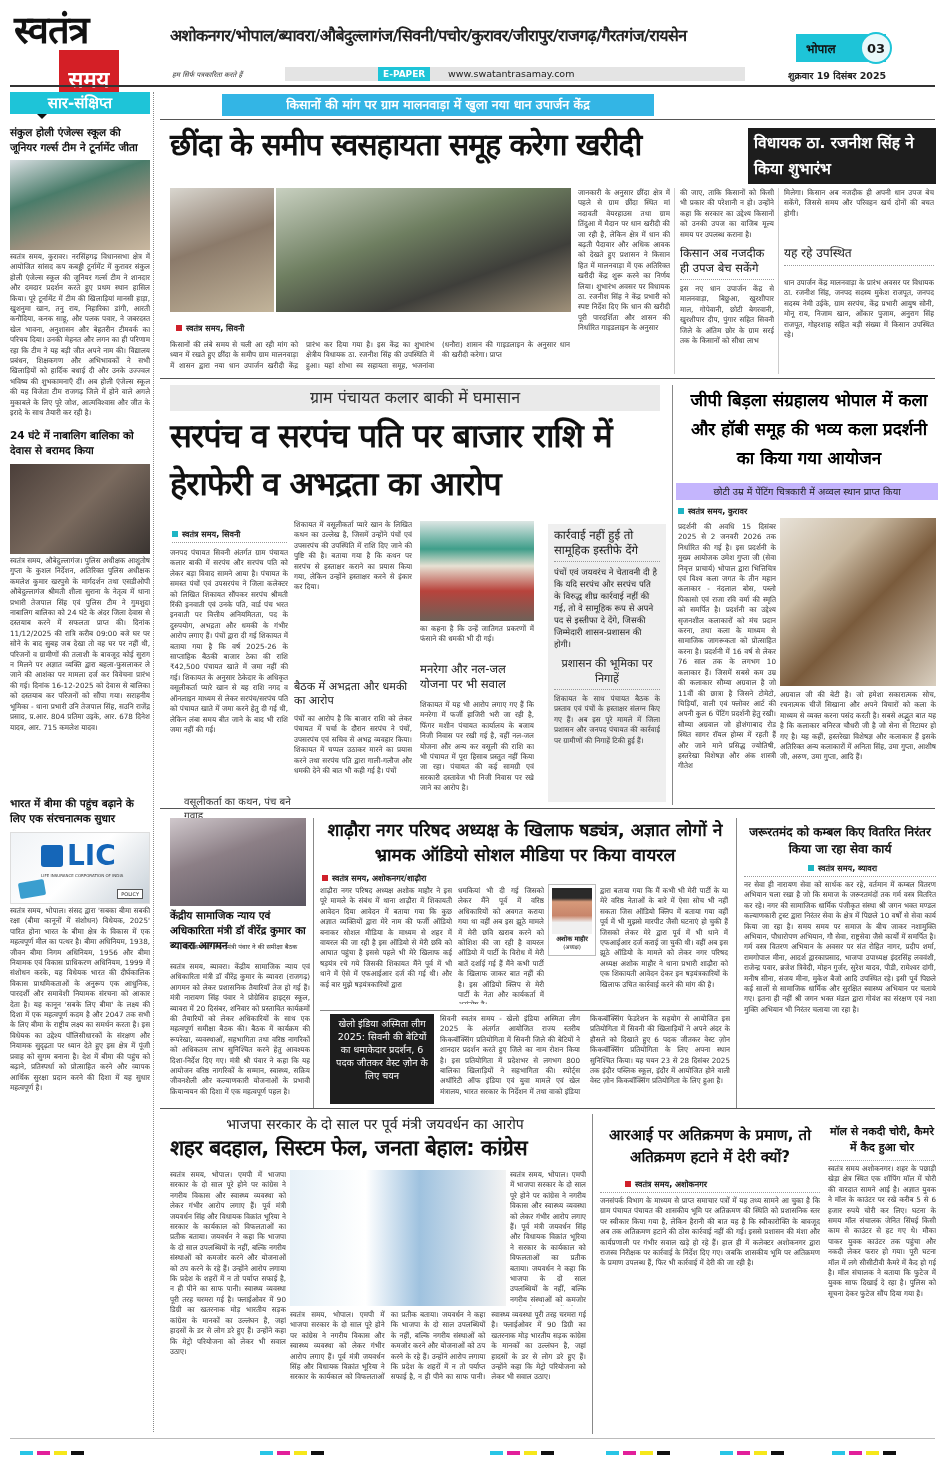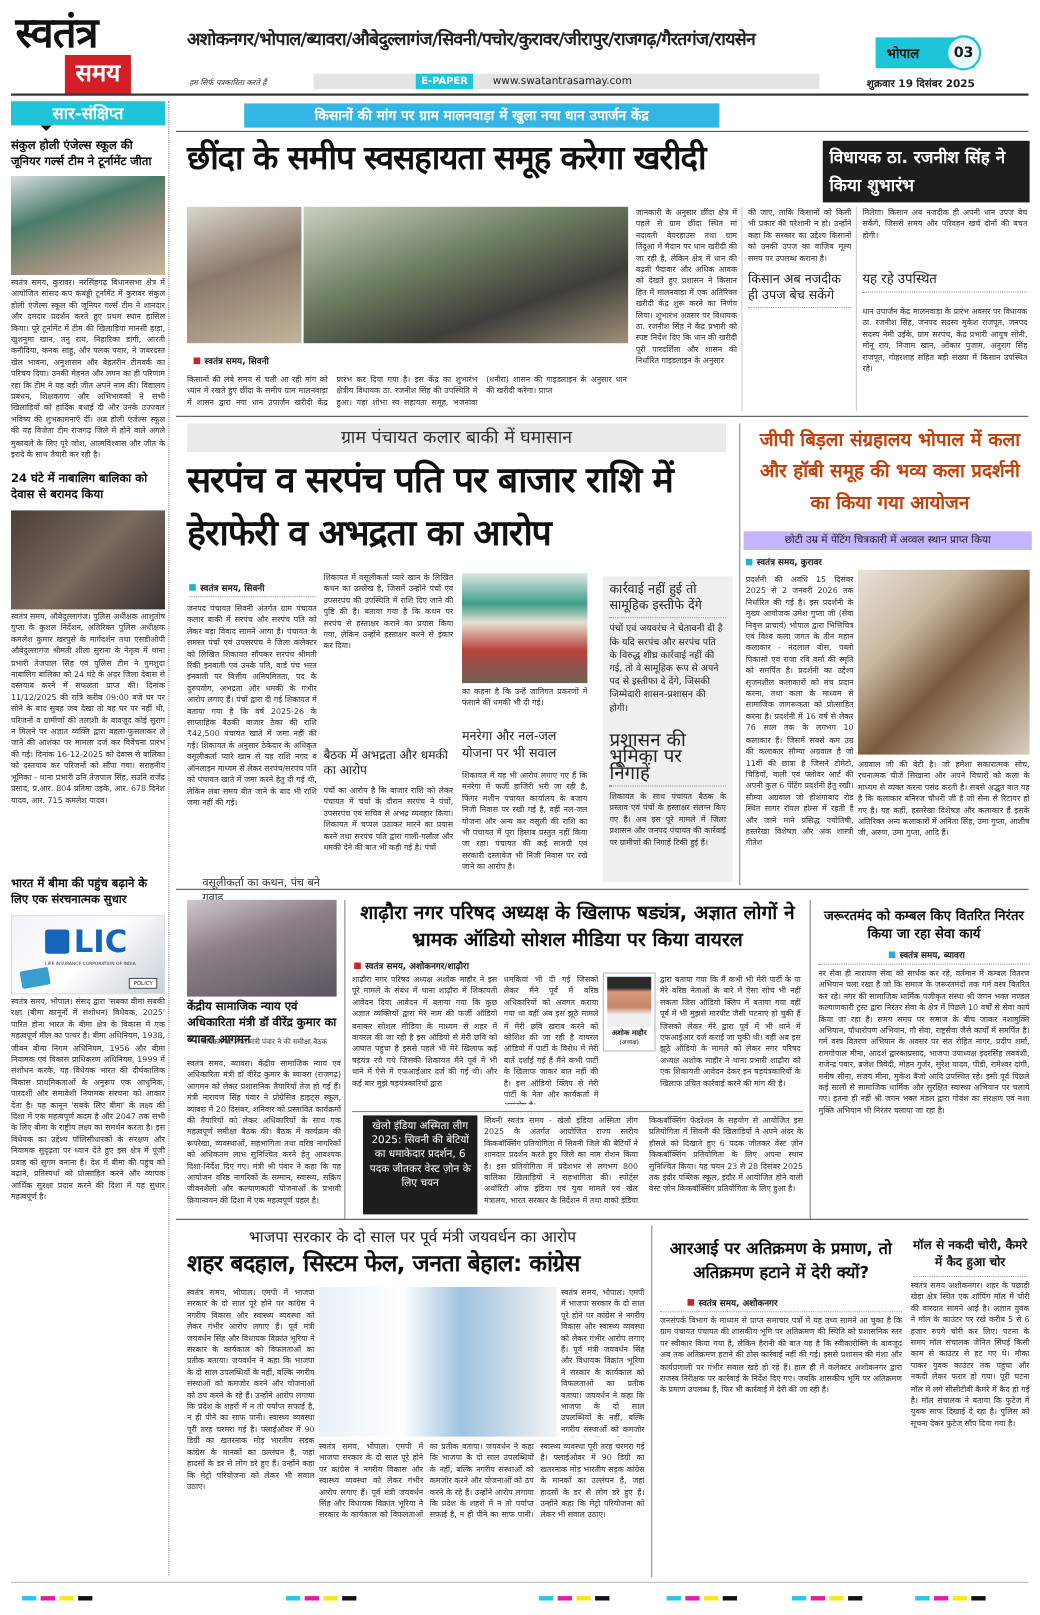--- a/index.html
+++ b/index.html
@@ -26,21 +26,21 @@
   .cmyk { position: absolute; display: flex; gap: 4px; }
   .cmyk span { width: 13px; height: 4px; display: block; }
 </style>
 </head>
 <body>
 
 <div class="abs" style="left:0;top:0;width:945px;height:88px;">
   <div class="abs" style="left:14px;top:8px;width:150px;height:76px;">
     <div style="font-family:'DejaVu Serif',serif;font-weight:bold;font-size:38px;line-height:44px;color:#111;letter-spacing:-1px;">स्वतंत्र</div>
     <div style="display:flex;justify-content:center;margin-top:-2px;">
-      <div style="background:#d41f26;color:#fff;font-weight:bold;font-size:22px;line-height:28px;padding:4px 10px;">समय</div>
+      <div style="background:#d41f26;color:#fff;font-weight:bold;font-size:22px;line-height:28px;padding:16px 10px;">समय</div>
     </div>
   </div>
   <div class="abs" style="left:170px;top:24px;width:630px;font-size:16px;font-weight:bold;color:#222;white-space:nowrap;overflow:hidden;letter-spacing:-0.6px;">अशोकनगर/भोपाल/ब्यावरा/औबेदुल्लागंज/सिवनी/पचोर/कुरावर/जीरापुर/राजगढ़/गैरतगंज/रायसेन</div>
   <div class="abs" style="left:796px;top:34px;width:90px;height:28px;background:#1ec4d8;"></div>
   <div class="abs" style="left:806px;top:40px;font-size:12px;font-weight:bold;color:#111;">भोपाल</div>
   <div class="abs" style="left:860px;top:32px;width:32px;height:32px;border-radius:50%;background:#e8f8fa;border:2px solid #1ec4d8;font-size:13px;font-weight:bold;display:flex;align-items:center;justify-content:center;">03</div>
   <div class="abs" style="left:172px;top:70px;font-size:7px;font-style:italic;color:#333;">हम सिर्फ पत्रकारिता करते हैं</div>
   <div class="abs" style="left:285px;top:67px;width:460px;height:14px;background:#e4e4e4;"></div>
   <div class="abs" style="left:378px;top:67px;height:14px;padding:0 5px;background:#1ec4d8;color:#fff;font-size:9px;font-weight:bold;line-height:14px;">E-PAPER</div>
   <div class="abs" style="left:448px;top:68px;font-size:9.5px;color:#222;">www.swatantrasamay.com</div>
@@ -89,20 +89,21 @@
   <span class="sq red"></span>
   <span>स्वतंत्र समय, सिवनी</span>
 </div>
 <div class="abs body-text" style="left:170px;top:340px;width:400px;height:32px;column-count:3;column-gap:8px;">किसानों की लंबे समय से चली आ रही मांग को ध्यान में रखते हुए छींदा के समीप ग्राम मालनवाड़ा में शासन द्वारा नया धान उपार्जन खरीदी केंद्र प्रारंभ कर दिया गया है। इस केंद्र का शुभारंभ क्षेत्रीय विधायक ठा. रजनीश सिंह की उपस्थिति में हुआ। यहां शोभा स्व सहायता समूह, भजनांवा (धनौरा) शासन की गाइडलाइन के अनुसार धान की खरीदी करेगा। प्राप्त</div>
 <div class="abs body-text" style="left:578px;top:188px;width:92px;height:186px;">जानकारी के अनुसार छींदा क्षेत्र में पहले से ग्राम छींदा स्थित मां नदावती वेयरहाउस तथा ग्राम तिंदुआ में मैदान पर धान खरीदी की जा रही है, लेकिन क्षेत्र में धान की बढ़ती पैदावार और अधिक आवक को देखते हुए प्रशासन ने किसान हित में मालनवाड़ा में एक अतिरिक्त खरीदी केंद्र शुरू करने का निर्णय लिया। शुभारंभ अवसर पर विधायक ठा. रजनीश सिंह ने केंद्र प्रभारी को स्पष्ट निर्देश दिए कि धान की खरीदी पूरी पारदर्शिता और शासन की निर्धारित गाइडलाइन के अनुसार</div>
 <div class="vline" style="left:674px;top:188px;height:186px;background:#ccc;"></div>
 <div class="abs" style="left:680px;top:188px;width:94px;">
   <div class="body-text" style="height:52px;">की जाए, ताकि किसानों को किसी भी प्रकार की परेशानी न हो। उन्होंने कहा कि सरकार का उद्देश्य किसानों को उनकी उपज का वाजिब मूल्य समय पर उपलब्ध कराना है।</div>
   <div class="subhead" style="font-size:11.5px;line-height:15px;margin-top:6px;">किसान अब नजदीक ही उपज बेच सकेंगे</div>
   <div class="rule-dot" style="margin:3px 0;"></div>
+  <div class="body-text" style="height:92px;margin-top:4px;">इस नए धान उपार्जन केंद्र से मालनवाड़ा, बिछुआ, खुरशीपार माल, गोपेवानी, छोटी बेगरवानी, खुरशीपार दीप, पुंगार सहित सिवनी जिले के अंतिम छोर के ग्राम सरई तक के किसानों को सीधा लाभ</div>
 </div>
 <div class="vline" style="left:778px;top:188px;height:186px;background:#ccc;"></div>
 <div class="abs" style="left:784px;top:188px;width:150px;">
   <div class="body-text" style="height:42px;">मिलेगा। किसान अब नजदीक ही अपनी धान उपज बेच सकेंगे, जिससे समय और परिवहन खर्च दोनों की बचत होगी।</div>
   <div class="subhead" style="font-size:12px;margin-top:14px;">यह रहे उपस्थित</div>
   <div class="rule-dot" style="margin:3px 0;"></div>
   <div class="body-text" style="height:92px;margin-top:12px;">धान उपार्जन केंद्र मालनवाड़ा के प्रारंभ अवसर पर विधायक ठा. रजनीश सिंह, जनपद सदस्य मुकेश राजपूत, जनपद सदस्य नेमी उईके, ग्राम सरपंच, केंद्र प्रभारी आयुष सोनी, मोनू राय, निजाम खान, ओंकार पुजाम, अनुराग सिंह राजपूत, गोहरशाह सहित बड़ी संख्या में किसान उपस्थित रहे।</div>
 </div>
 <div class="hline" style="left:160px;top:378px;width:775px;background:#555;"></div>
 
@@ -120,27 +121,27 @@
 <div class="abs body-text" style="left:294px;top:714px;width:118px;height:92px;">पंचों का आरोप है कि बाजार राशि को लेकर पंचायत में चर्चा के दौरान सरपंच ने पंचों, उपसरपंच एवं सचिव से अभद्र व्यवहार किया। शिकायत में चप्पल उठाकर मारने का प्रयास करने तथा सरपंच पति द्वारा गाली-गलौज और धमकी देने की बात भी कही गई है। पंचों</div>
 <div class="abs photo" style="left:420px;top:521px;width:114px;height:100px;background:linear-gradient(180deg,#dde6e4 0%,#3f9e8a 28%,#e7e1d3 45%,#b8433c 70%,#6e6158 100%);"></div>
 <div class="abs body-text" style="left:420px;top:624px;width:114px;height:32px;">का कहना है कि उन्हें जातिगत प्रकरणों में फंसाने की धमकी भी दी गई।</div>
 <div class="abs subhead" style="left:420px;top:662px;width:114px;font-size:11.5px;line-height:15px;">मनरेगा और नल-जल योजना पर भी सवाल</div>
 <div class="abs body-text" style="left:420px;top:700px;width:114px;height:104px;">शिकायत में यह भी आरोप लगाए गए हैं कि मनरेगा में फर्जी हाजिरी भरी जा रही है, फिंगर मशीन पंचायत कार्यालय के बजाय निजी निवास पर रखी गई है, वहीं नल-जल योजना और अन्य कर वसूली की राशि का भी पंचायत में पूरा हिसाब प्रस्तुत नहीं किया जा रहा। पंचायत की कई सामग्री एवं सरकारी दस्तावेज भी निजी निवास पर रखे जाने का आरोप है।</div>
 
 <div class="abs boxed" style="left:548px;top:524px;width:118px;height:278px;padding:4px 6px;">
   <div class="subhead" style="font-size:11.5px;line-height:15px;">कार्रवाई नहीं हुई तो सामूहिक इस्तीफे देंगे</div>
   <div class="rule-dot" style="margin:3px 0;"></div>
   <div style="font-size:8.5px;line-height:12px;color:#222;margin-top:4px;">पंचों एवं जयवरंच ने चेतावनी दी है कि यदि सरपंच और सरपंच पति के विरुद्ध शीघ्र कार्रवाई नहीं की गई, तो वे सामूहिक रूप से अपने पद से इस्तीफा दे देंगे, जिसकी जिम्मेदारी शासन-प्रशासन की होगी।</div>
-  <div class="subhead" style="font-size:17px;line-height:15px;margin-top:16px;">प्रशासन की भूमिका पर निगाहें</div>
+  <div class="subhead" style="font-size:11px;line-height:15px;margin-top:6px;text-align:center;">प्रशासन की भूमिका पर निगाहें</div>
   <div class="rule-dot" style="margin:3px 0;"></div>
   <div class="body-text" style="margin-top:4px;height:60px;">शिकायत के साथ पंचायत बैठक के प्रस्ताव एवं पंचों के हस्ताक्षर संलग्न किए गए हैं। अब इस पूरे मामले में जिला प्रशासन और जनपद पंचायत की कार्रवाई पर ग्रामीणों की निगाहें टिकी हुई हैं।</div>
 </div>
 
 <div class="vline" style="left:672px;top:385px;height:420px;"></div>
-<div class="abs" style="left:680px;top:386px;width:258px;font-size:17px;font-weight:bold;line-height:29px;color:#c2410c;text-align:center;">जीपी बिड़ला संग्रहालय भोपाल में कला और हॉबी समूह की भव्य कला प्रदर्शनी का किया गया आयोजन</div>
+<div class="abs" style="left:680px;top:386px;width:258px;font-size:17px;font-weight:bold;line-height:29px;color:#000000;text-align:center;">जीपी बिड़ला संग्रहालय भोपाल में कला और हॉबी समूह की भव्य कला प्रदर्शनी का किया गया आयोजन</div>
 <div class="abs" style="left:676px;top:483px;width:262px;height:17px;background:#c4b5fd;font-size:9.5px;line-height:17px;text-align:center;color:#222;">छोटी उम्र में पेंटिंग चित्रकारी में अव्वल स्थान प्राप्त किया</div>
 <div class="abs byline" style="left:678px;top:505px;">
   <span class="sq"></span>
   <span>स्वतंत्र समय, कुरावर</span>
 </div>
 <div class="abs body-text" style="left:678px;top:522px;width:98px;height:282px;">प्रदर्शनी की अवधि 15 दिसंबर 2025 से 2 जनवरी 2026 तक निर्धारित की गई है। इस प्रदर्शनी के मुख्य आयोजक उमेश गुप्ता जी (सेवा निवृत्त प्राचार्य) भोपाल द्वारा भित्तिचित्र एवं विश्व कला जगत के तीन महान कलाकार - नंदलाल बोस, पब्लो पिकासो एवं राजा रवि वर्मा की स्मृति को समर्पित है। प्रदर्शनी का उद्देश्य सृजनशील कलाकारों को मंच प्रदान करना, तथा कला के माध्यम से सामाजिक जागरूकता को प्रोत्साहित करना है। प्रदर्शनी में 16 वर्ष से लेकर 76 साल तक के लगभग 10 कलाकार हैं। जिसमें सबसे कम उम्र की कलाकार सौम्या अग्रवाल है जो 11वीं की छात्रा है जिसने टोमेटो, चिड़ियाँ, वाली एवं फ्लोवर आर्ट की अपनी कुल 6 पेंटिंग प्रदर्शनी हेतु रखी। सौम्या अग्रवाल जो होशंगाबाद रोड स्थित सागर रॉयल होम्स में रहती हैं और जाने माने प्रसिद्ध ज्योतिषी, हस्तरेखा विशेषज्ञ और अंक शास्त्री गीतेश</div>
 <div class="abs photo art" style="left:780px;top:518px;width:156px;height:168px;"></div>
 <div class="abs body-text" style="left:780px;top:690px;width:156px;height:112px;">अग्रवाल जी की बेटी है। जो हमेशा सकारात्मक सोच, रचनात्मक चीजें सिखाना और अपने विचारों को कला के माध्यम से व्यक्त करना पसंद करती है। सबसे अद्भुत बात यह है कि कलाकार बनिरज चौधरी जी है जो सेना से रिटायर हो गए है। यह कहीं, हस्तरेखा विशेषज्ञ और कलाकार हैं इसके अतिरिक्त अन्य कलाकारों में अनिता सिंह, उमा गुप्ता, आशीष जी, अरुण, उमा गुप्ता, आदि हैं।</div>
 <div class="hline" style="left:160px;top:808px;width:775px;background:#555;"></div>
 

